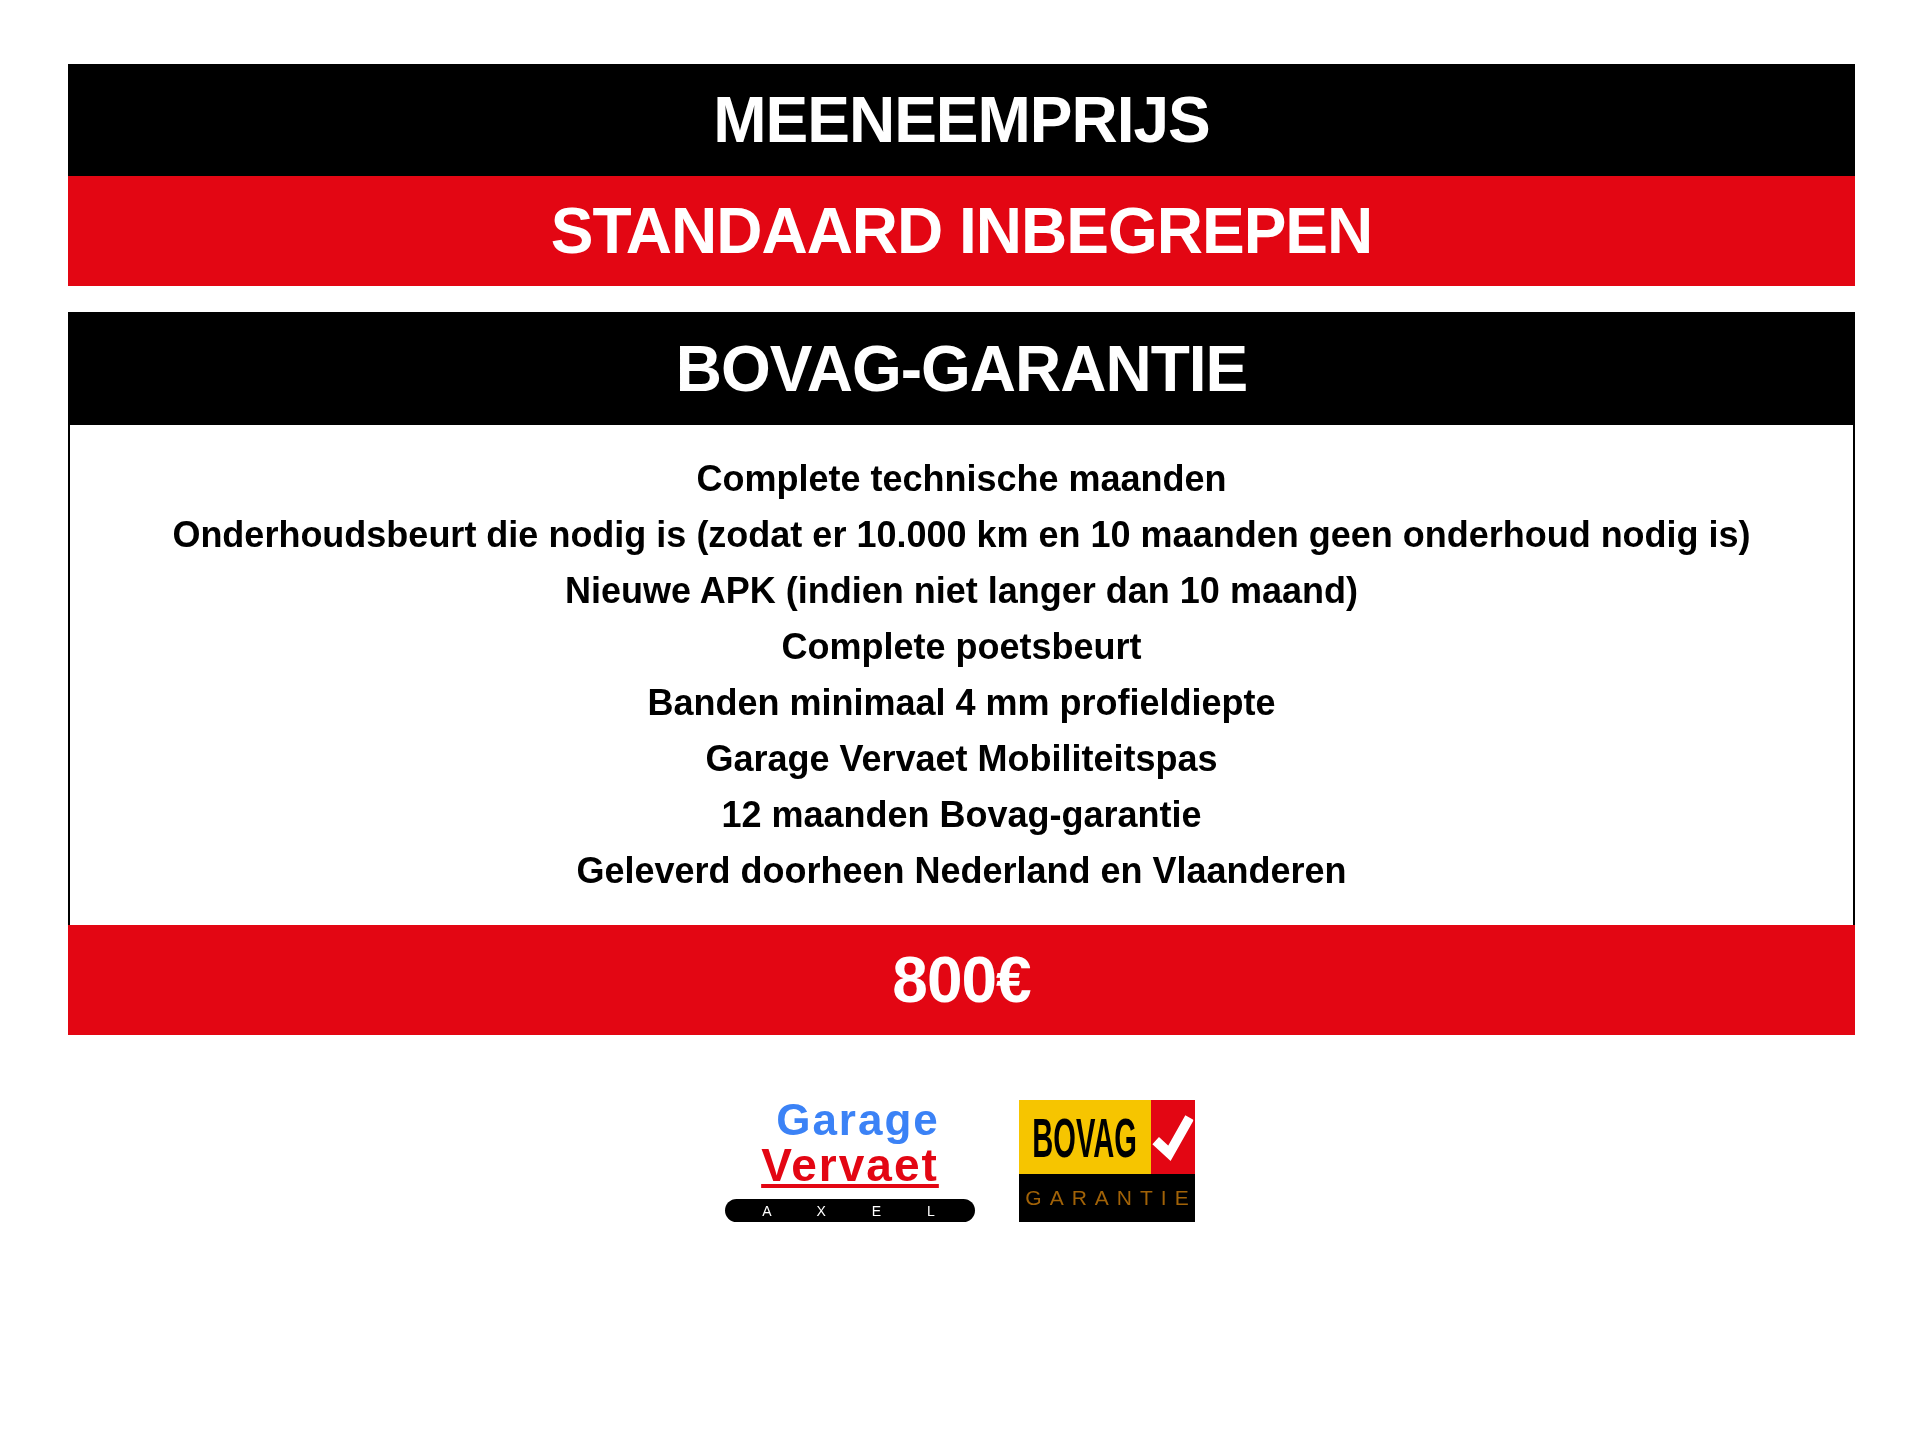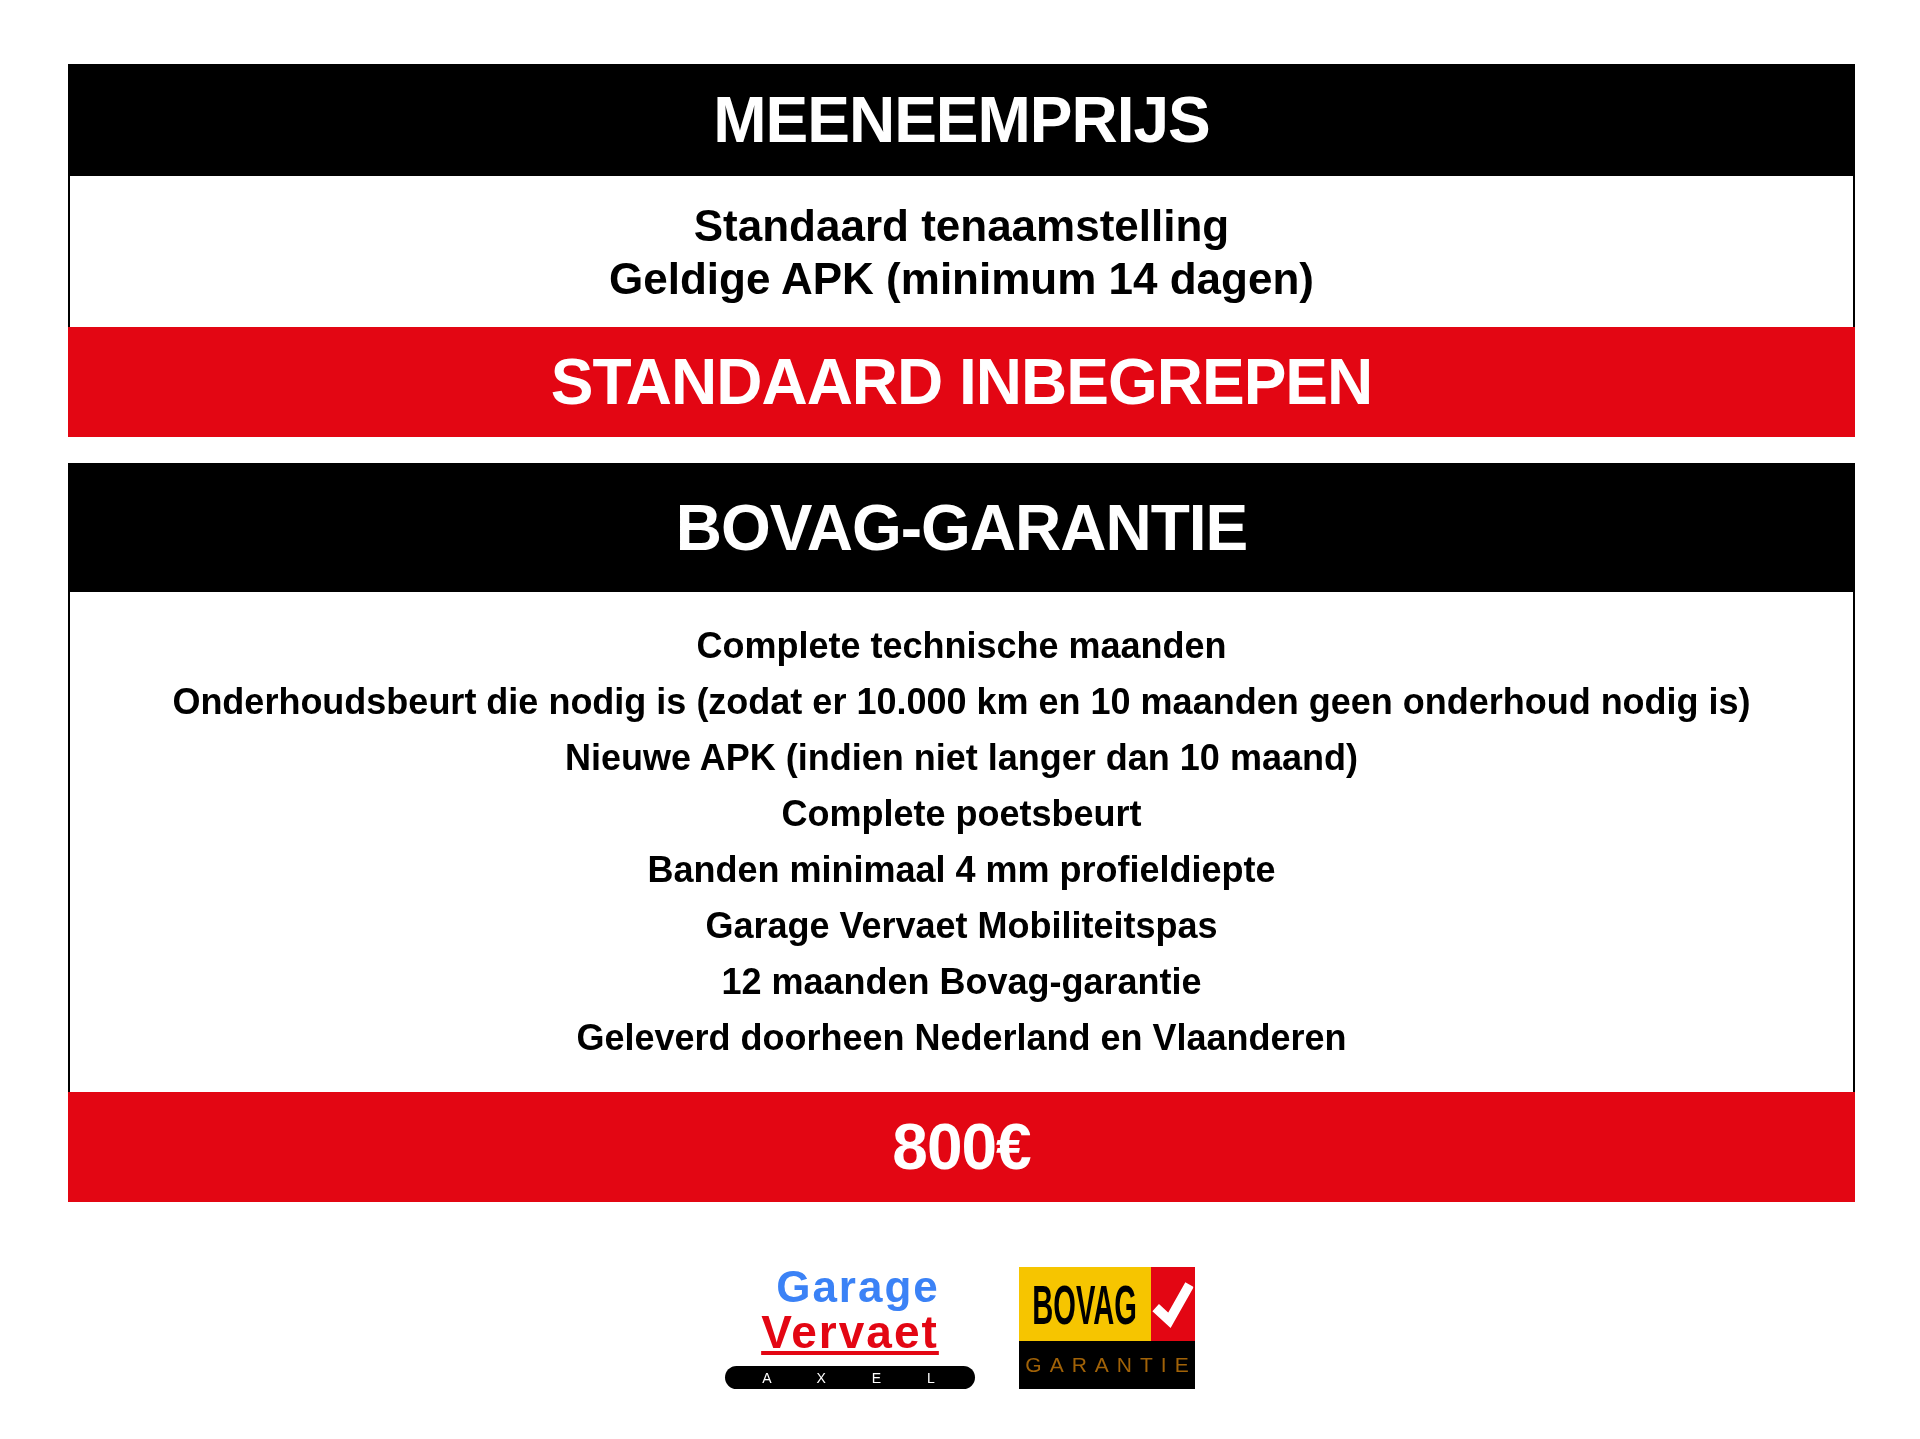--- a/index.html
+++ b/index.html
@@ -152,33 +152,29 @@
 <body>
 
 <div class="page">
 
   <div class="spacer-top"></div>
 
   <section class="card">
     <div class="bar black">
       <span>MEENEEMPRIJS</span>
     </div>
-    <div class="white-box box1">
-      <div class="line">Standaard tenaamstelling</div>
-      <div class="line">Geldige APK (minimum 14 dagen)</div>
-    </div>
     <div class="bar red">
       <span>STANDAARD INBEGREPEN</span>
     </div>
   </section>
 
   <div class="spacer-mid"></div>
 
   <section class="card">
-    <div class="bar black" style="height:129px">
+    <div class="bar black" style="height:113px">
       <span>BOVAG-GARANTIE</span>
     </div>
     <div class="white-box box2">
       <div class="line">Complete technische maanden</div>
       <div class="line">Onderhoudsbeurt die nodig is (zodat er 10.000 km en 10 maanden geen onderhoud nodig is)</div>
       <div class="line">Nieuwe APK (indien niet langer dan 10 maand)</div>
       <div class="line">Complete poetsbeurt</div>
       <div class="line">Banden minimaal 4 mm profieldiepte</div>
       <div class="line">Garage Vervaet Mobiliteitspas</div>
       <div class="line">12 maanden Bovag-garantie</div>

